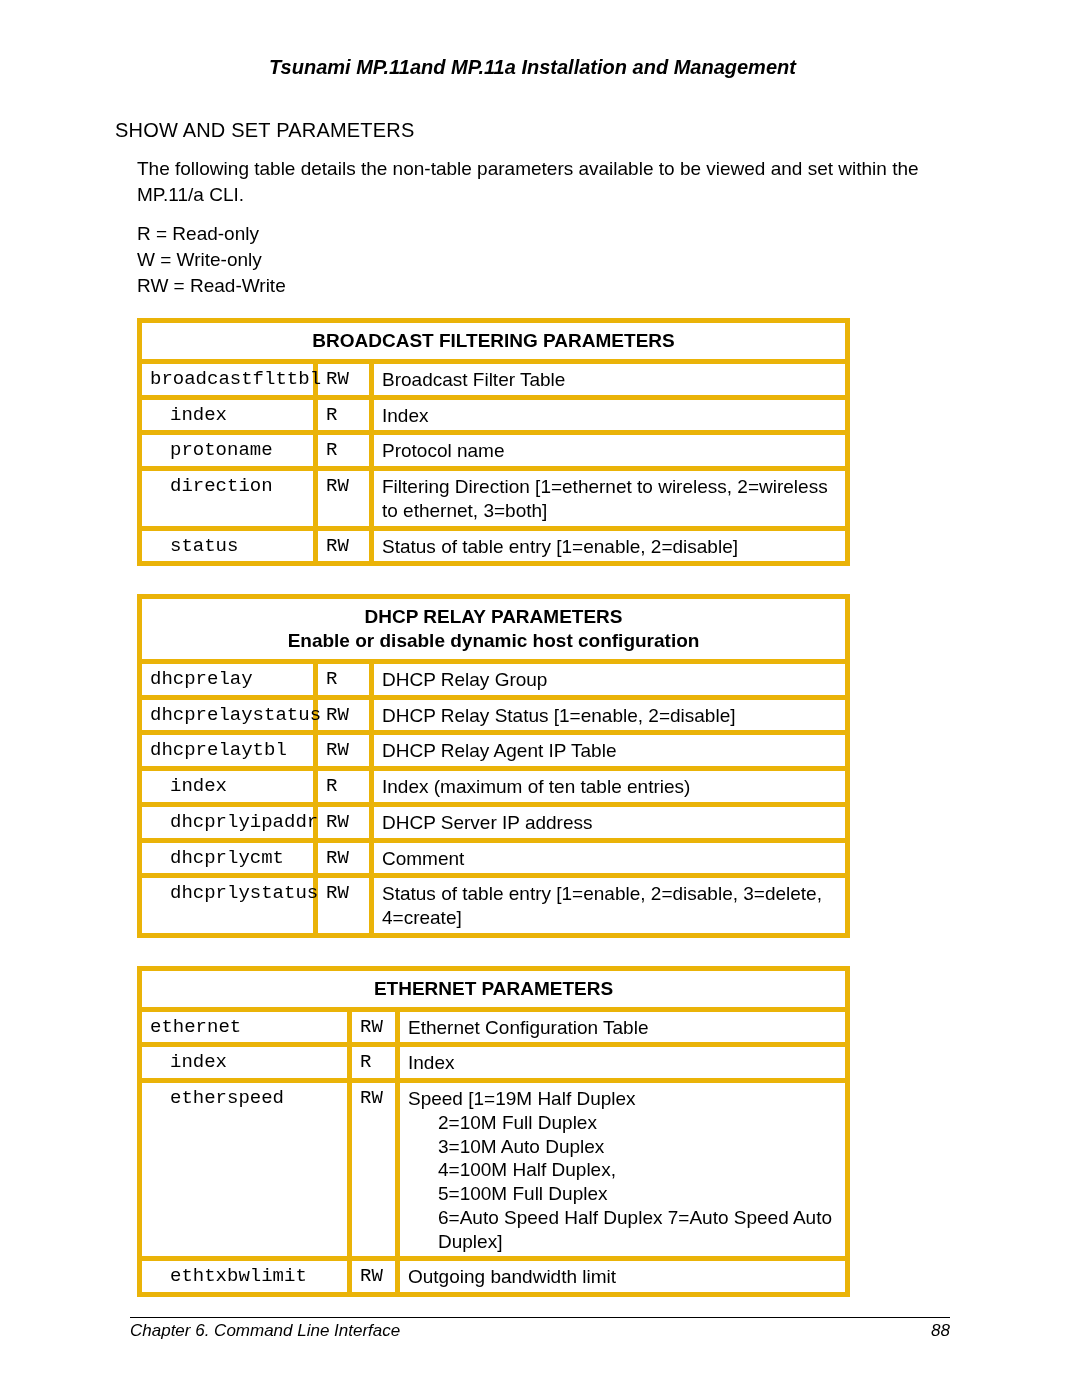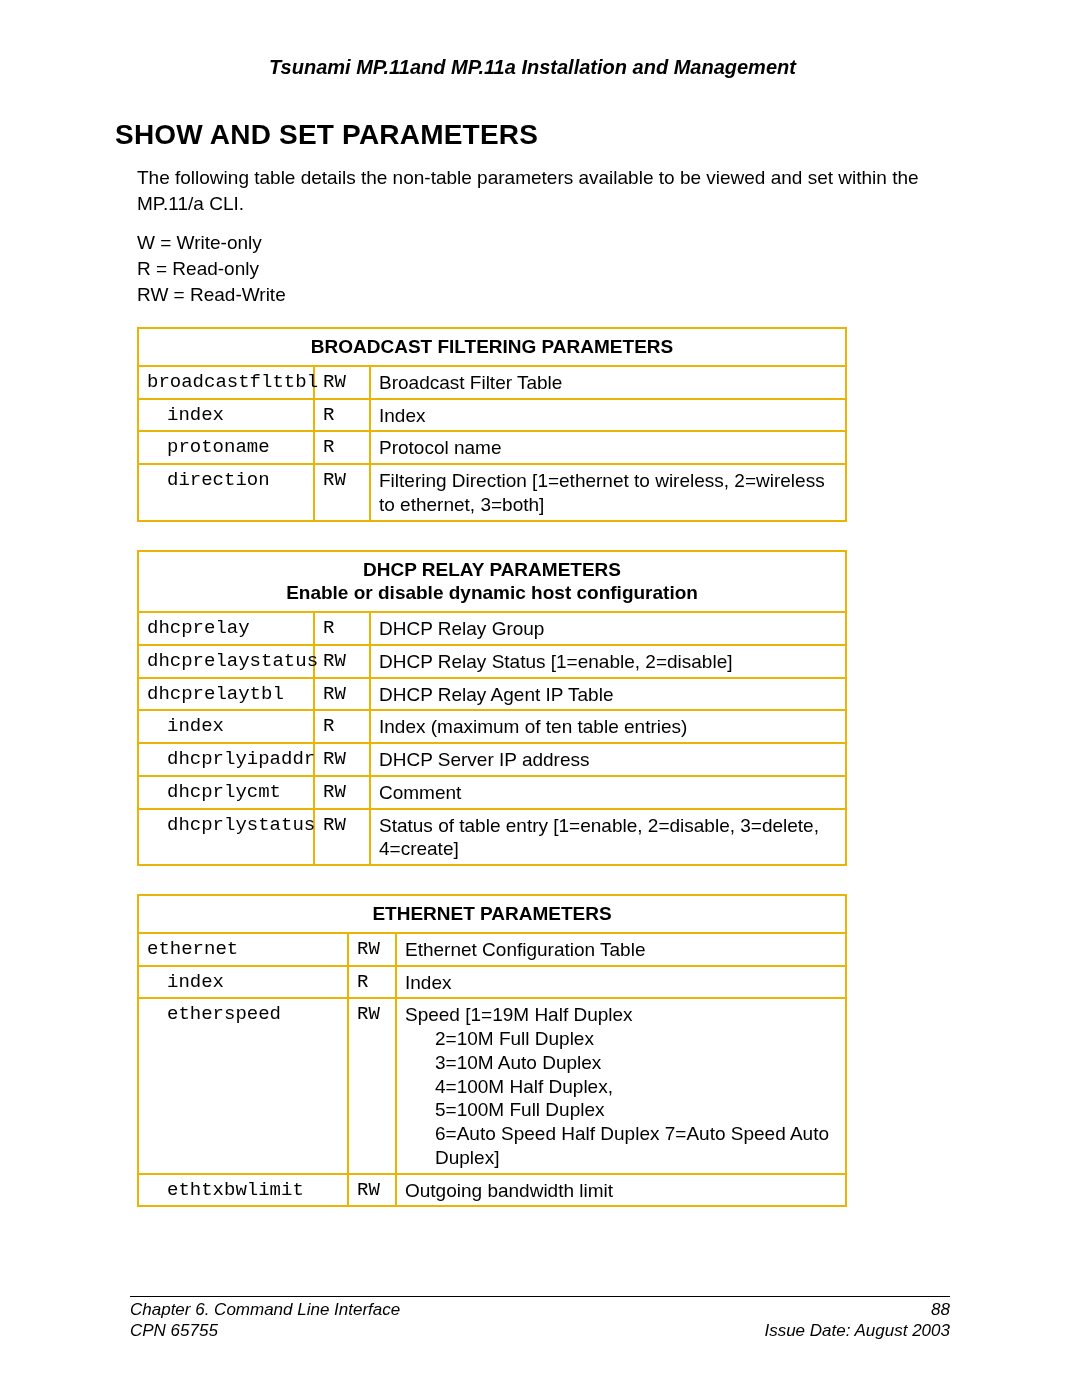--- a/index.html
+++ b/index.html
@@ -23,22 +23,22 @@
   .doc-header {
     text-align: center;
     font-style: italic;
     font-weight: bold;
     font-size: 20px;
     margin-bottom: 40px;
   }
   .section-title {
     font-family: "Arial Narrow", Arial, sans-serif;
     font-stretch: condensed;
-    font-weight: bold;
-    font-size: 28px;
+    font-weight: normal;
+    font-size: 20px;
     letter-spacing: 0.2px;
     margin: 12px 0 14px 0;
   }
   .intro {
     margin-left: 22px;
     line-height: 1.35;
     margin-bottom: 14px;
   }
   .legend {
     margin-left: 22px;
@@ -46,21 +46,21 @@
     margin-bottom: 20px;
   }
   table.param-table {
     border-collapse: collapse;
     width: 708px;
     margin-left: 22px;
     margin-bottom: 28px;
     table-layout: fixed;
   }
   table.param-table th, table.param-table td {
-    border: 2px solid #eab308;
+    border: 5px solid #eab308;
     padding: 4px 8px 3px 8px;
     vertical-align: top;
     font-size: 19px;
     line-height: 1.25;
   }
   table.param-table th {
     text-align: center;
     font-weight: bold;
     padding-top: 6px;
     padding-bottom: 6px;
@@ -105,22 +105,22 @@
 
 <div class="page">
 
   <div class="doc-header">Tsunami MP.11and MP.11a Installation and Management</div>
 
   <div class="section-title">SHOW AND SET PARAMETERS</div>
 
   <div class="intro">The following table details the non-table parameters available to be viewed and set within the MP.11/a CLI.</div>
 
   <div class="legend">
+    <div>R = Read-only</div>
     <div>W = Write-only</div>
-    <div>R = Read-only</div>
     <div>RW = Read-Write</div>
   </div>
 
   <table class="param-table">
     <colgroup>
       <col class="c-name">
         <col class="c-rw">
         <col class="c-desc">
     </colgroup>
     <tbody>
@@ -139,20 +139,25 @@
     </tr>
     <tr>
       <td class="mono indent1">protoname</td>
       <td class="mono rw-cell">R</td>
       <td>Protocol name</td>
     </tr>
     <tr>
       <td class="mono indent1">direction</td>
       <td class="mono rw-cell">RW</td>
       <td>Filtering Direction [1=ethernet to wireless, 2=wireless to ethernet, 3=both]</td>
+    </tr>
+    <tr>
+      <td class="mono indent1">status</td>
+      <td class="mono rw-cell">RW</td>
+      <td>Status of table entry [1=enable, 2=disable]</td>
     </tr>
   </tbody>
     </table>
 
   <table class="param-table">
     <colgroup>
       <col class="c-name">
         <col class="c-rw">
         <col class="c-desc">
     </colgroup>
@@ -240,19 +245,15 @@
     </tr>
   </tbody>
     </table>
 
   <div class="footer">
     <hr>
     <div class="footer-row">
       <span>Chapter 6.  Command Line Interface</span>
       <span>88</span>
     </div>
-    <div class="footer-row">
-      <span>CPN 65755</span>
-      <span>Issue Date:  August 2003</span>
-    </div>
   </div>
 
 </div>
 
 </body></html>

